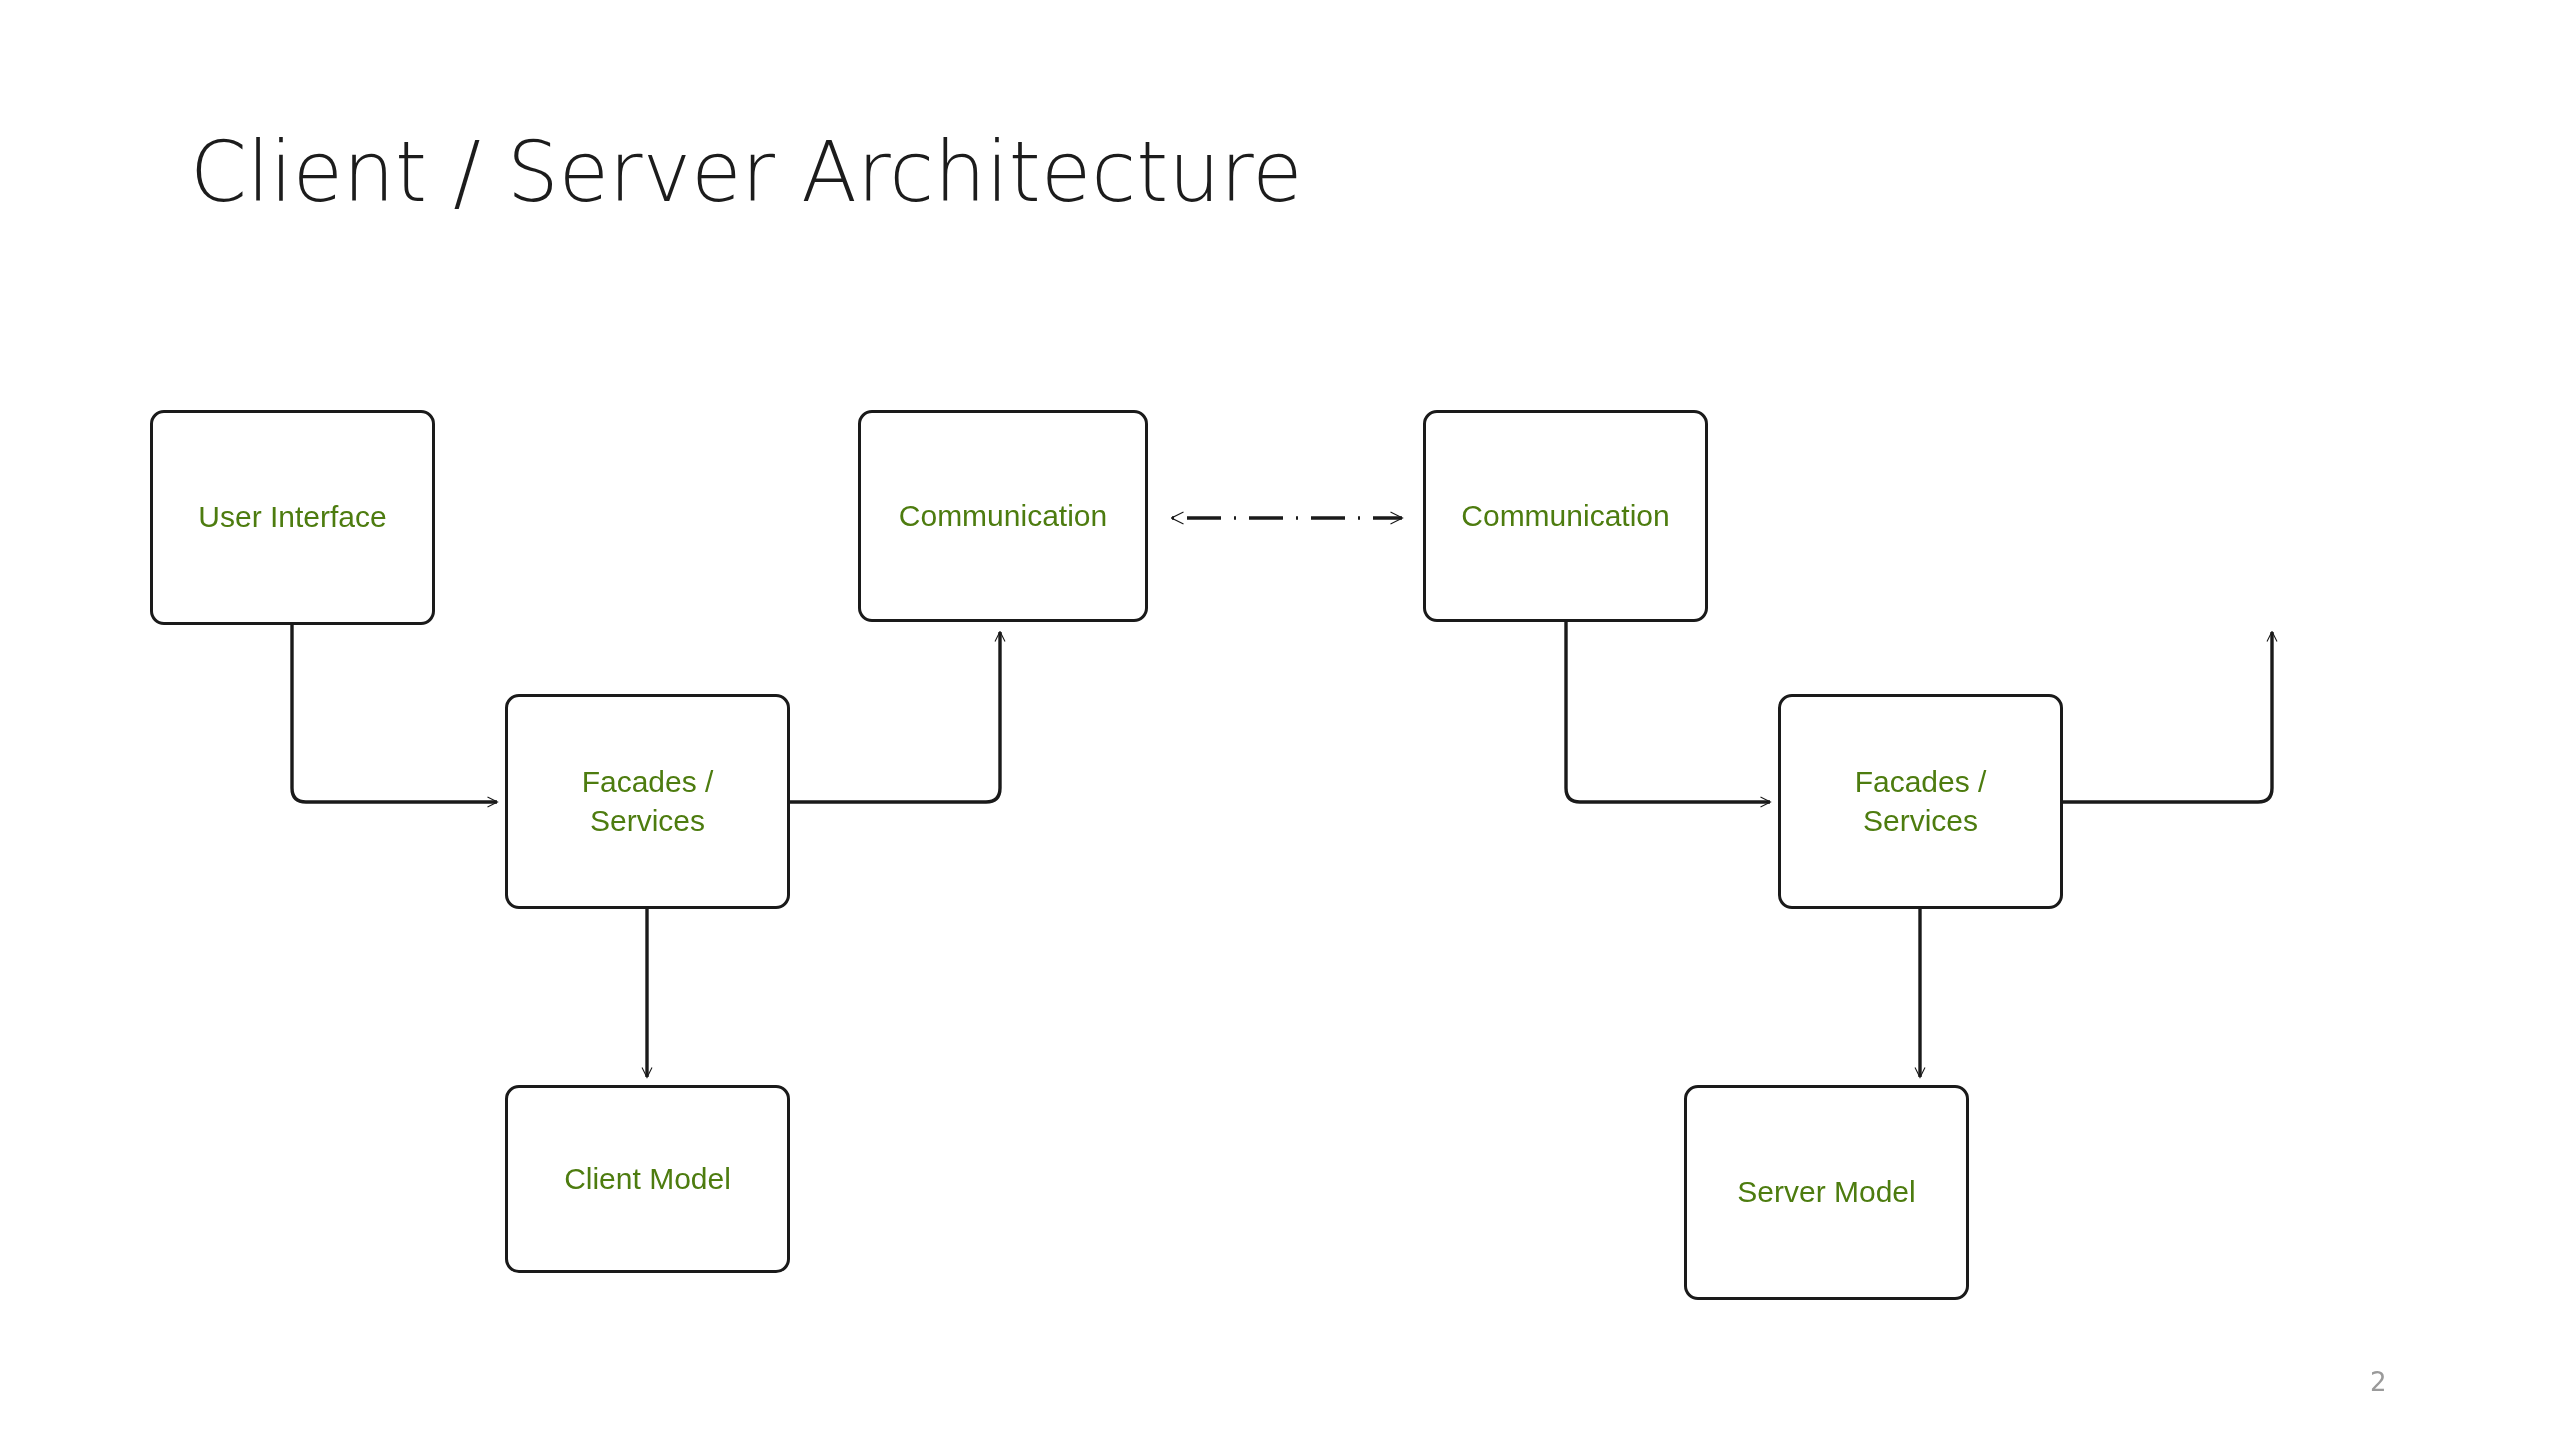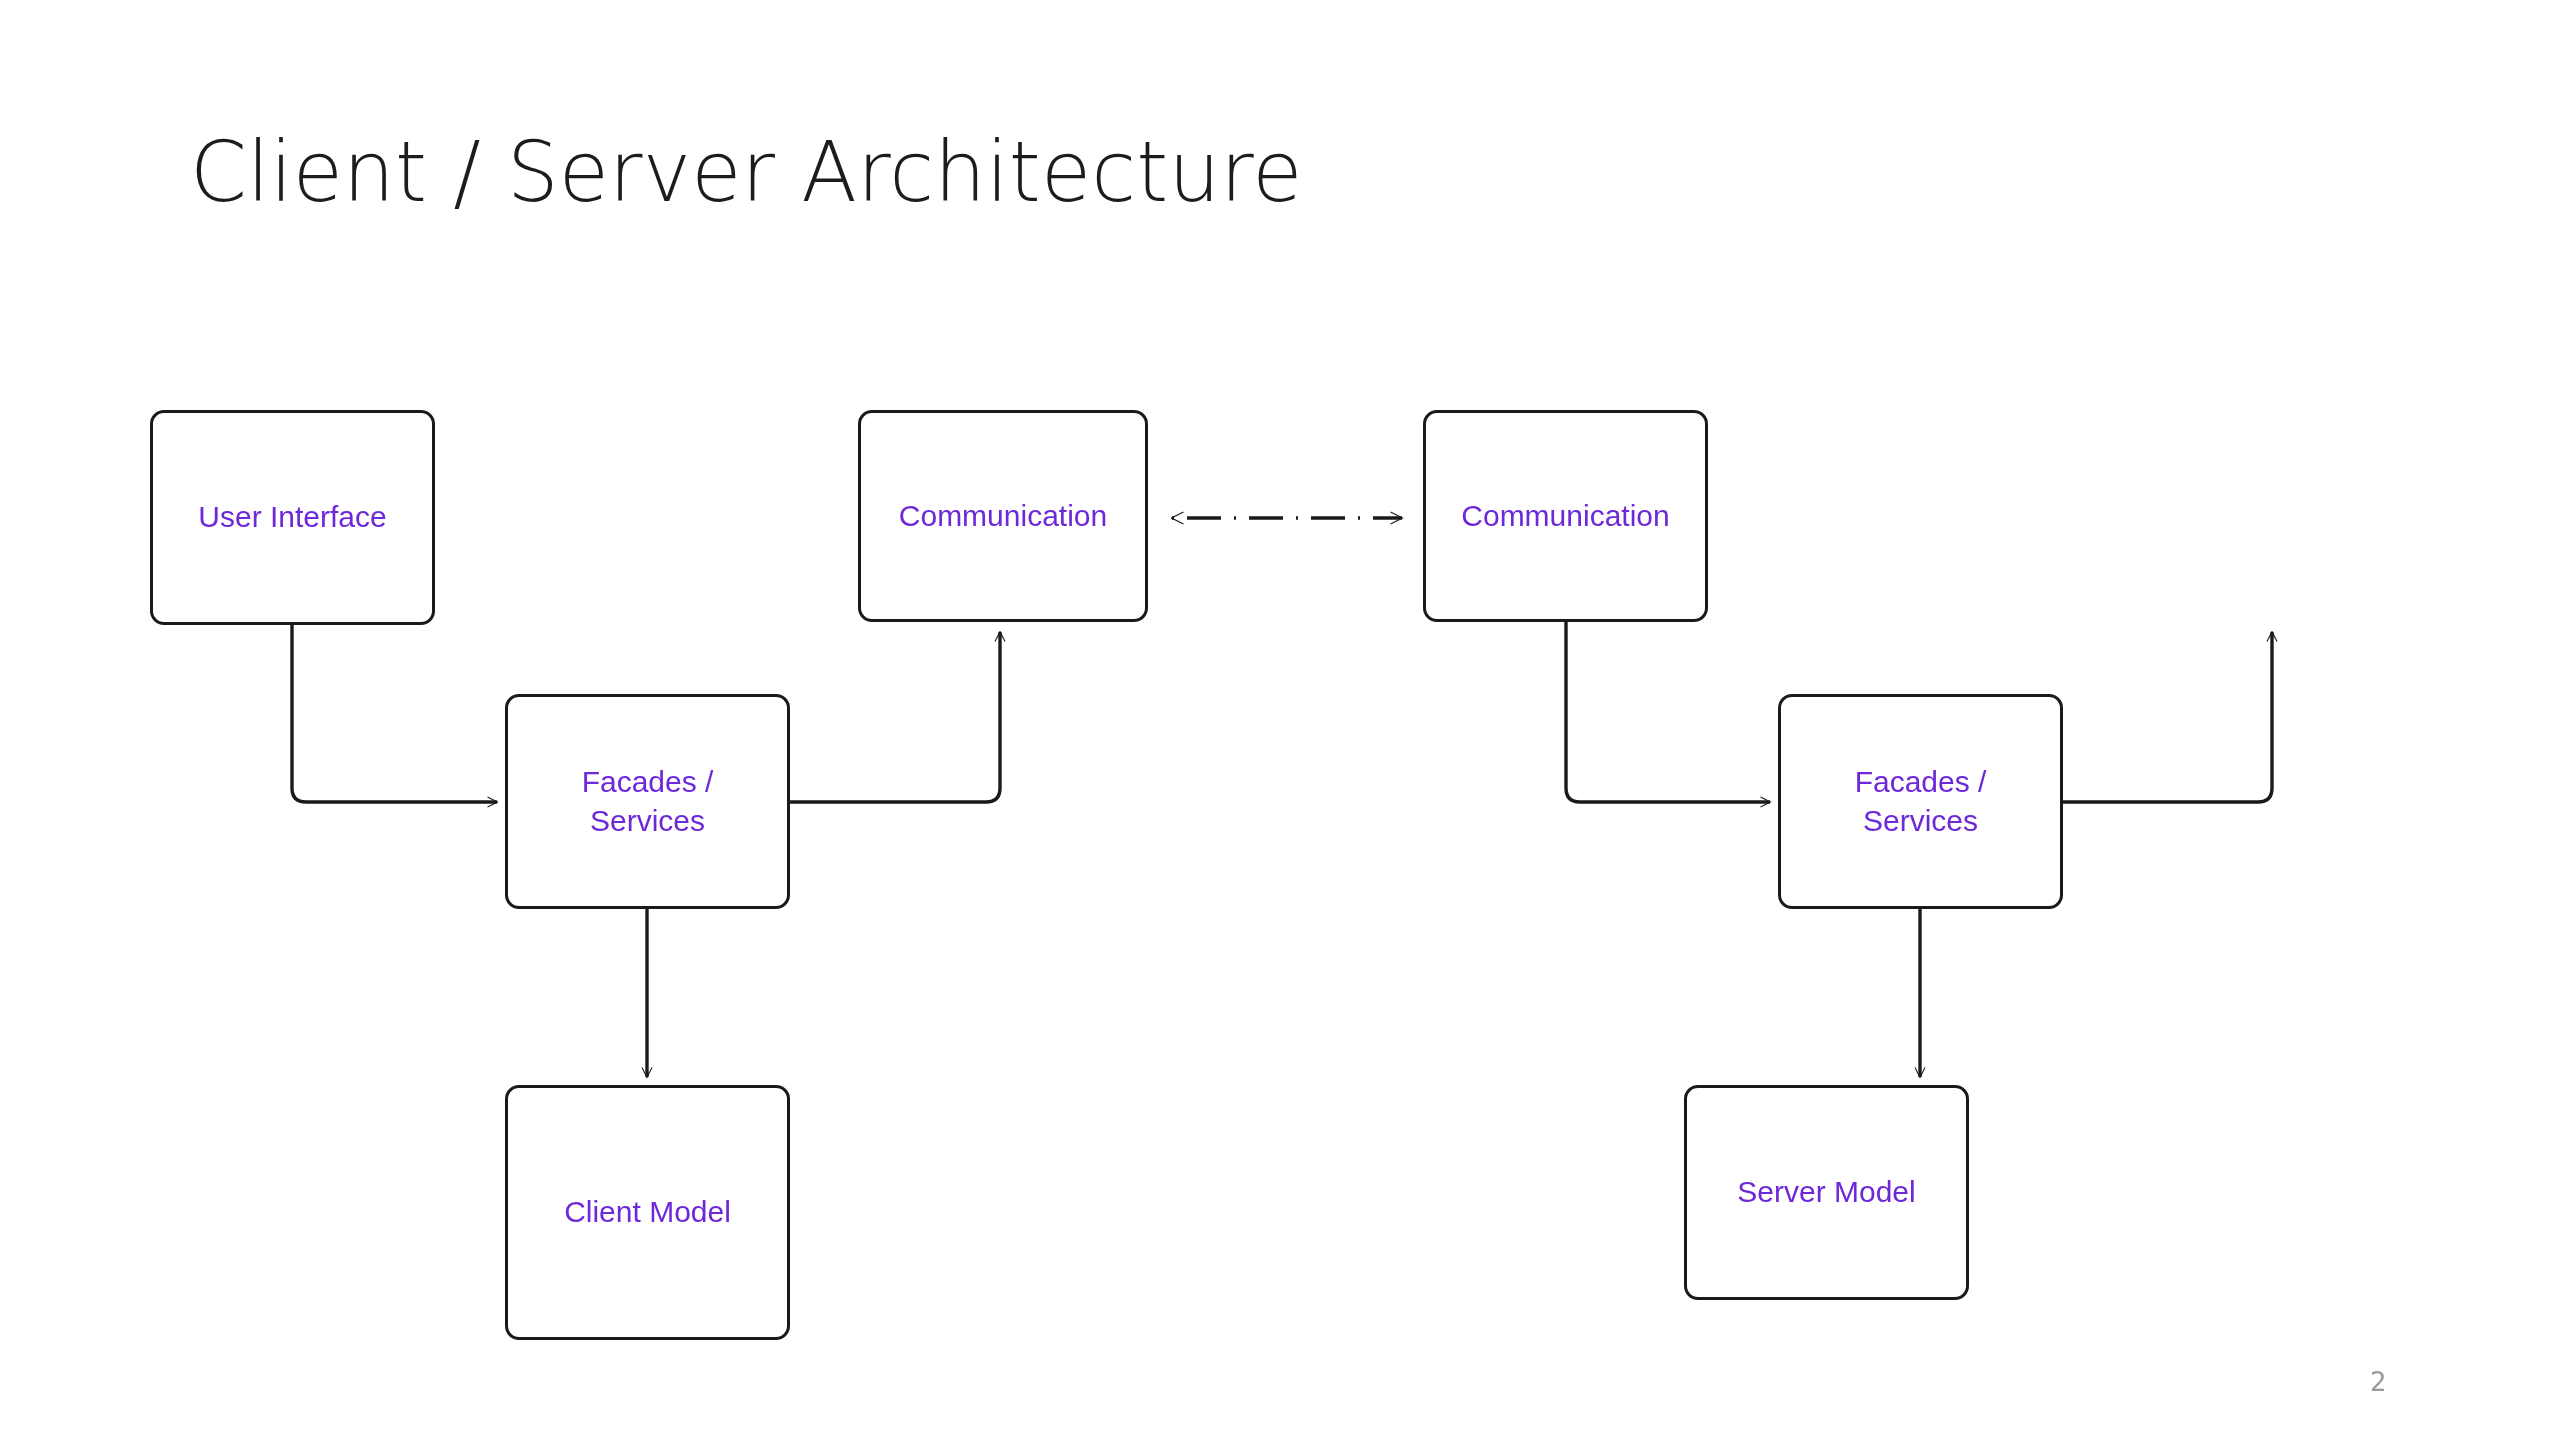--- a/index.html
+++ b/index.html
@@ -60,21 +60,21 @@
   .node {
     position: absolute;
     box-sizing: border-box;
     background: #ffffff;
     border: 3px solid #1a1a1a;
     border-radius: 14px;
     display: flex;
     align-items: center;
     justify-content: center;
     text-align: center;
-    color: #6d28d9;
+    color: #4d7c0f;
     font-family: "Liberation Sans", sans-serif;
     font-size: 30px;
     line-height: 1.28;
     font-weight: 400;
     z-index: 2;
   }
   .node .label {
     display: block;
     white-space: pre-line;
     padding: 0 10px;
@@ -140,21 +140,21 @@
 
     <div class="node" style="left:505px; top:694px; width:285px; height:215px;">
       <span class="label">Facades /
 Services</span>
     </div>
 
     <div class="node" style="left:858px; top:410px; width:290px; height:212px;">
       <span class="label">Communication</span>
     </div>
 
-    <div class="node" style="left:505px; top:1085px; width:285px; height:255px;">
+    <div class="node" style="left:505px; top:1085px; width:285px; height:188px;">
       <span class="label">Client Model</span>
     </div>
 
     <div class="node" style="left:1423px; top:410px; width:285px; height:212px;">
       <span class="label">Communication</span>
     </div>
 
     <div class="node" style="left:1778px; top:694px; width:285px; height:215px;">
       <span class="label">Facades /
 Services</span>

